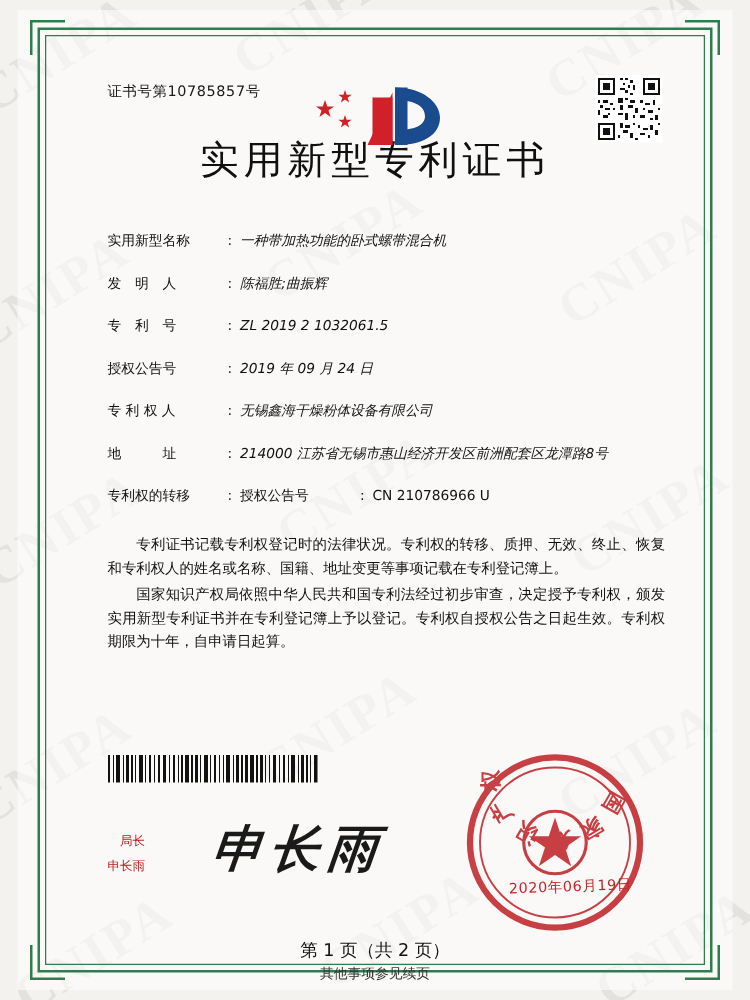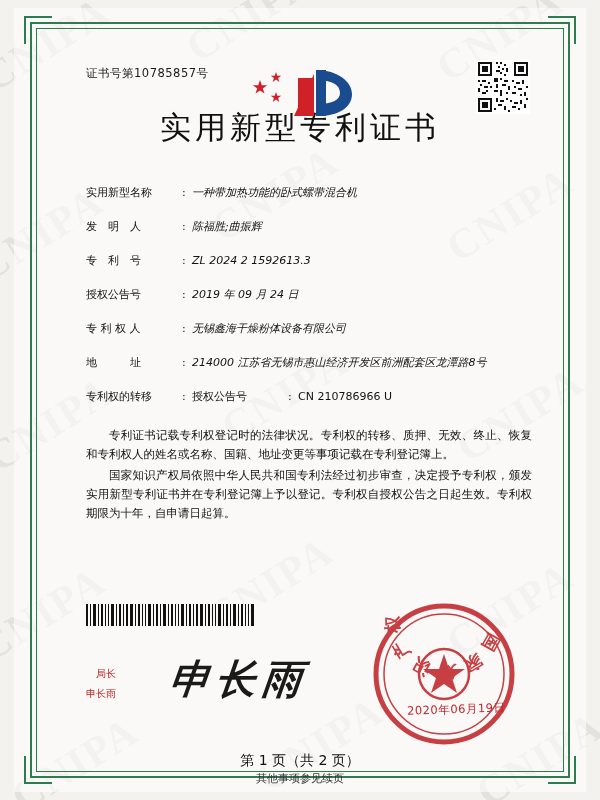--- a/index.html
+++ b/index.html
@@ -372,21 +372,21 @@
 
       <div class="row">
         <span class="label">发　明　人</span>
         <span class="colon">:</span>
         <span class="value">陈福胜;曲振辉</span>
       </div>
 
       <div class="row">
         <span class="label">专　利　号</span>
         <span class="colon">:</span>
-        <span class="value">ZL 2024 2 1592613.3</span>
+        <span class="value">ZL 2019 2 1032061.5</span>
       </div>
 
       <div class="row">
         <span class="label">授权公告号</span>
         <span class="colon">:</span>
         <span class="value">2019 年 09 月 24 日</span>
       </div>
 
       <div class="row">
         <span class="label">专 利 权 人</span>

